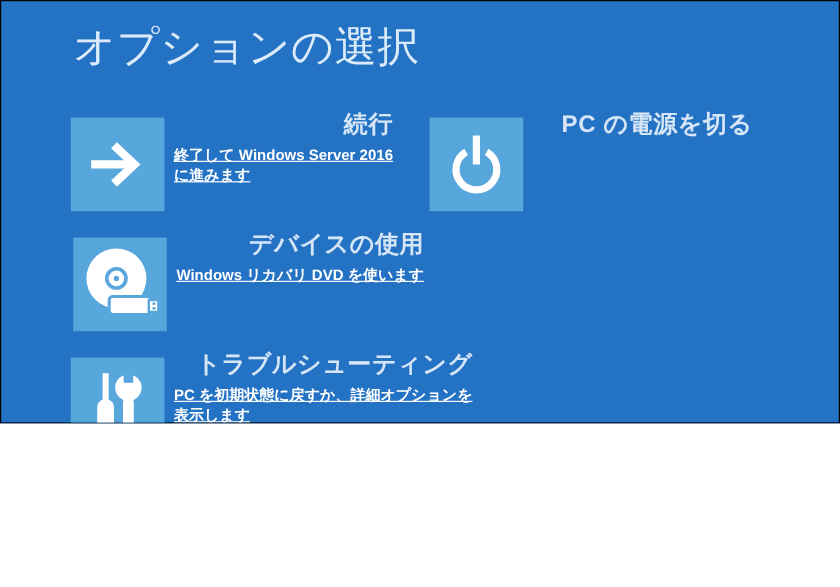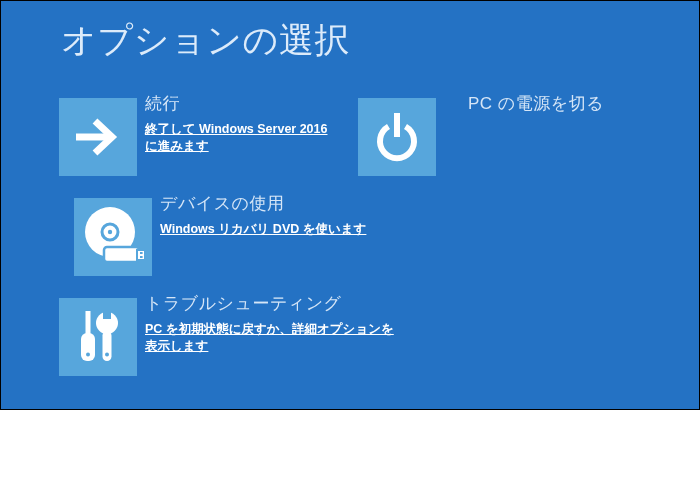--- a/index.html
+++ b/index.html
@@ -1,18 +1,18 @@
 <!DOCTYPE html>
 <html><head>
 <meta charset="utf-8">
 <style>
   html,body{margin:0;padding:0;background:#ffffff;}
   .screen{
     position:relative;
-    width:700px;height:410px;
+    width:700px;height:353px;
     box-sizing:border-box;
     border:1px solid #000;
     background:#2472c4;
     overflow:hidden;
     font-family:"Liberation Sans","DejaVu Sans",sans-serif;
   }
   .page-title{
     position:absolute;
     left:60px;top:16px;
     font-size:35px;
@@ -32,39 +32,40 @@
     width:78px;height:78px;
     background:#57a6dc;
     flex:0 0 78px;
   }
   .tile svg{display:block;width:78px;height:78px;}
   .option-text{
     margin-left:8px;
     padding-top:0;
   }
   .option-label{
-    font-size:17px;
-    font-weight:400;
+    font-size:20px;
+    font-weight:700;
     line-height:24px;
     margin-top:-6px;
     color:#d6e6f7;
     letter-spacing:0.5px;
     white-space:nowrap;
+    text-align:right;
   }
   .option-desc{
     margin-top:5px;
     font-size:12.5px;
     font-weight:600;
     line-height:17px;
     color:#ffffff;
   }
   .option-desc div{white-space:nowrap;text-decoration:underline;}
   .pos-continue{left:58px;top:97px;}
   .pos-power{left:357px;top:97px;gap:24px;}
-  .pos-device{left:73px;top:197px;}
+  .pos-device{left:60px;top:197px;}
   .pos-troubleshoot{left:58px;top:297px;}
 </style>
 </head>
 <body>
 
 <div class="screen">
 
   <h1 class="page-title">オプションの選択</h1>
 
   <div class="option pos-continue">

